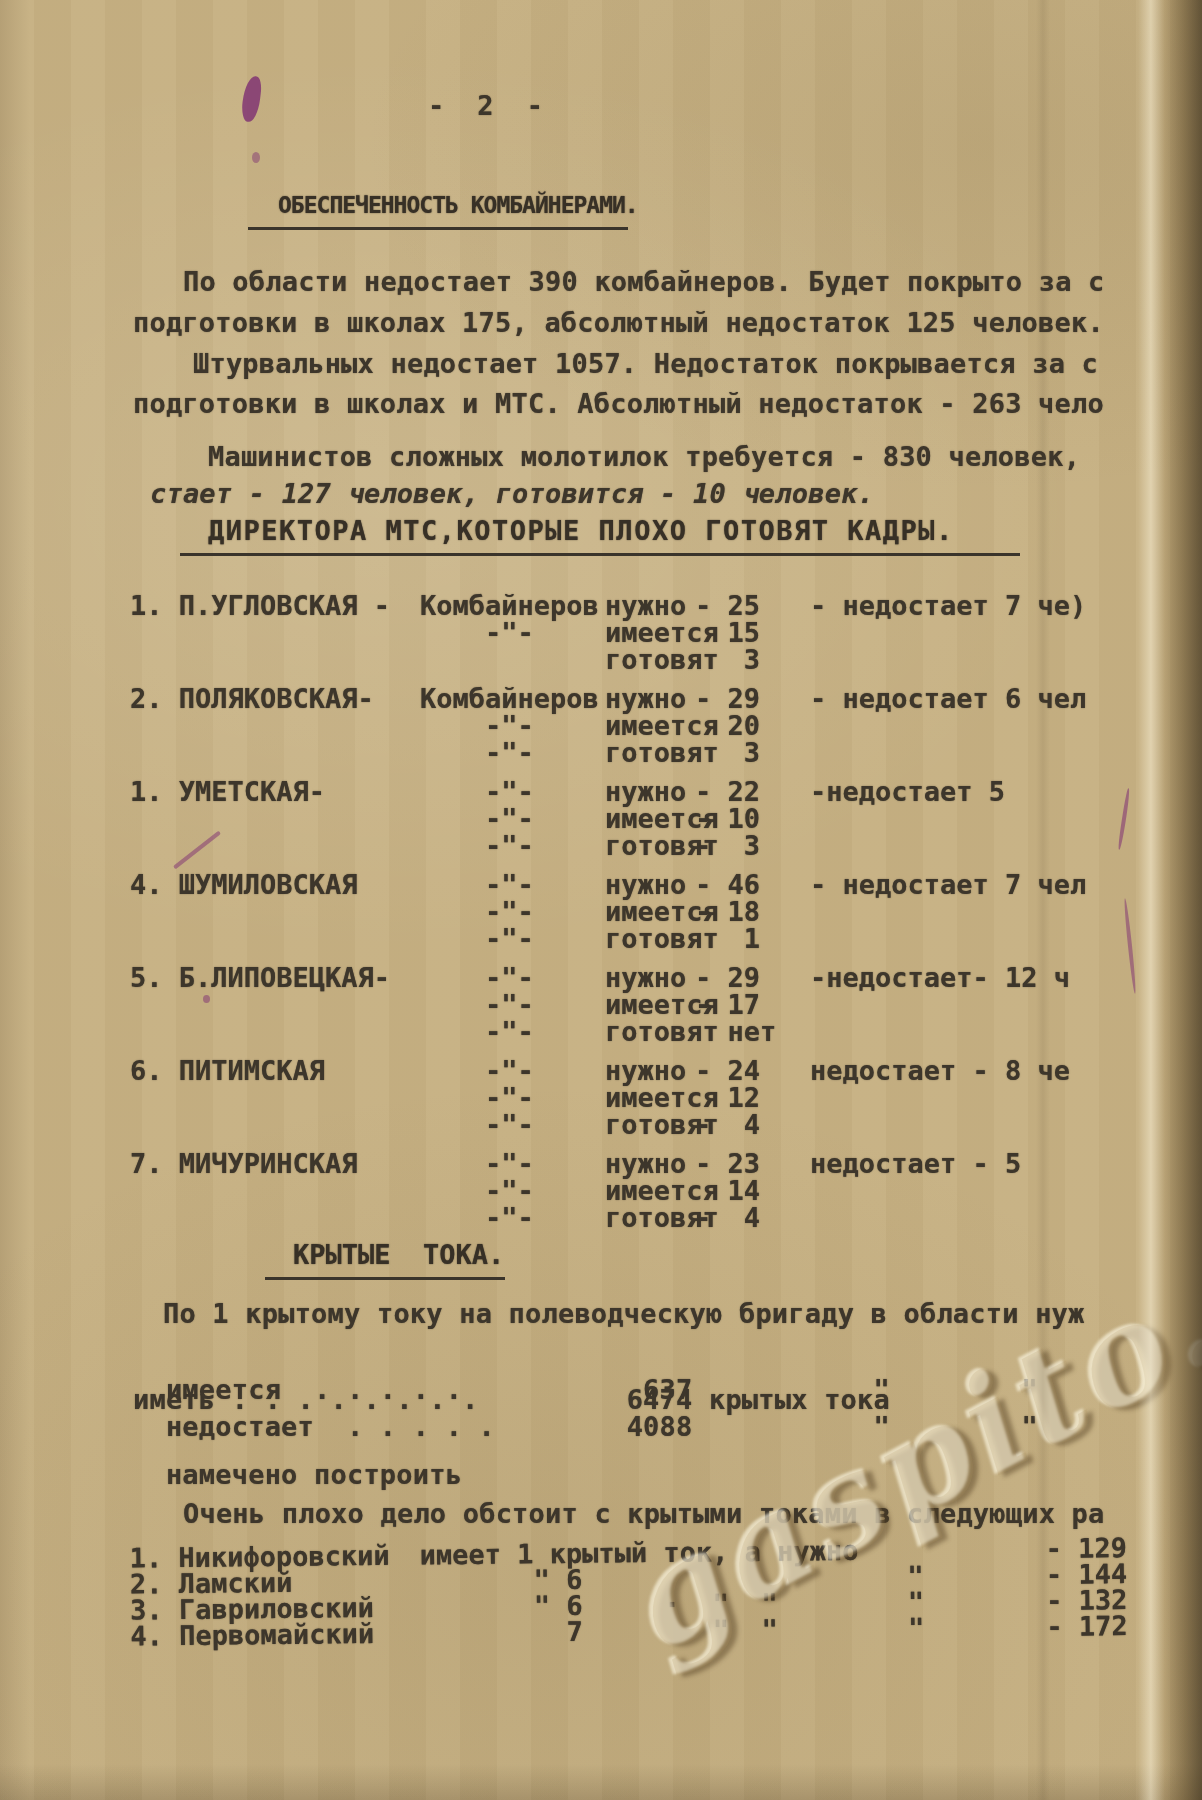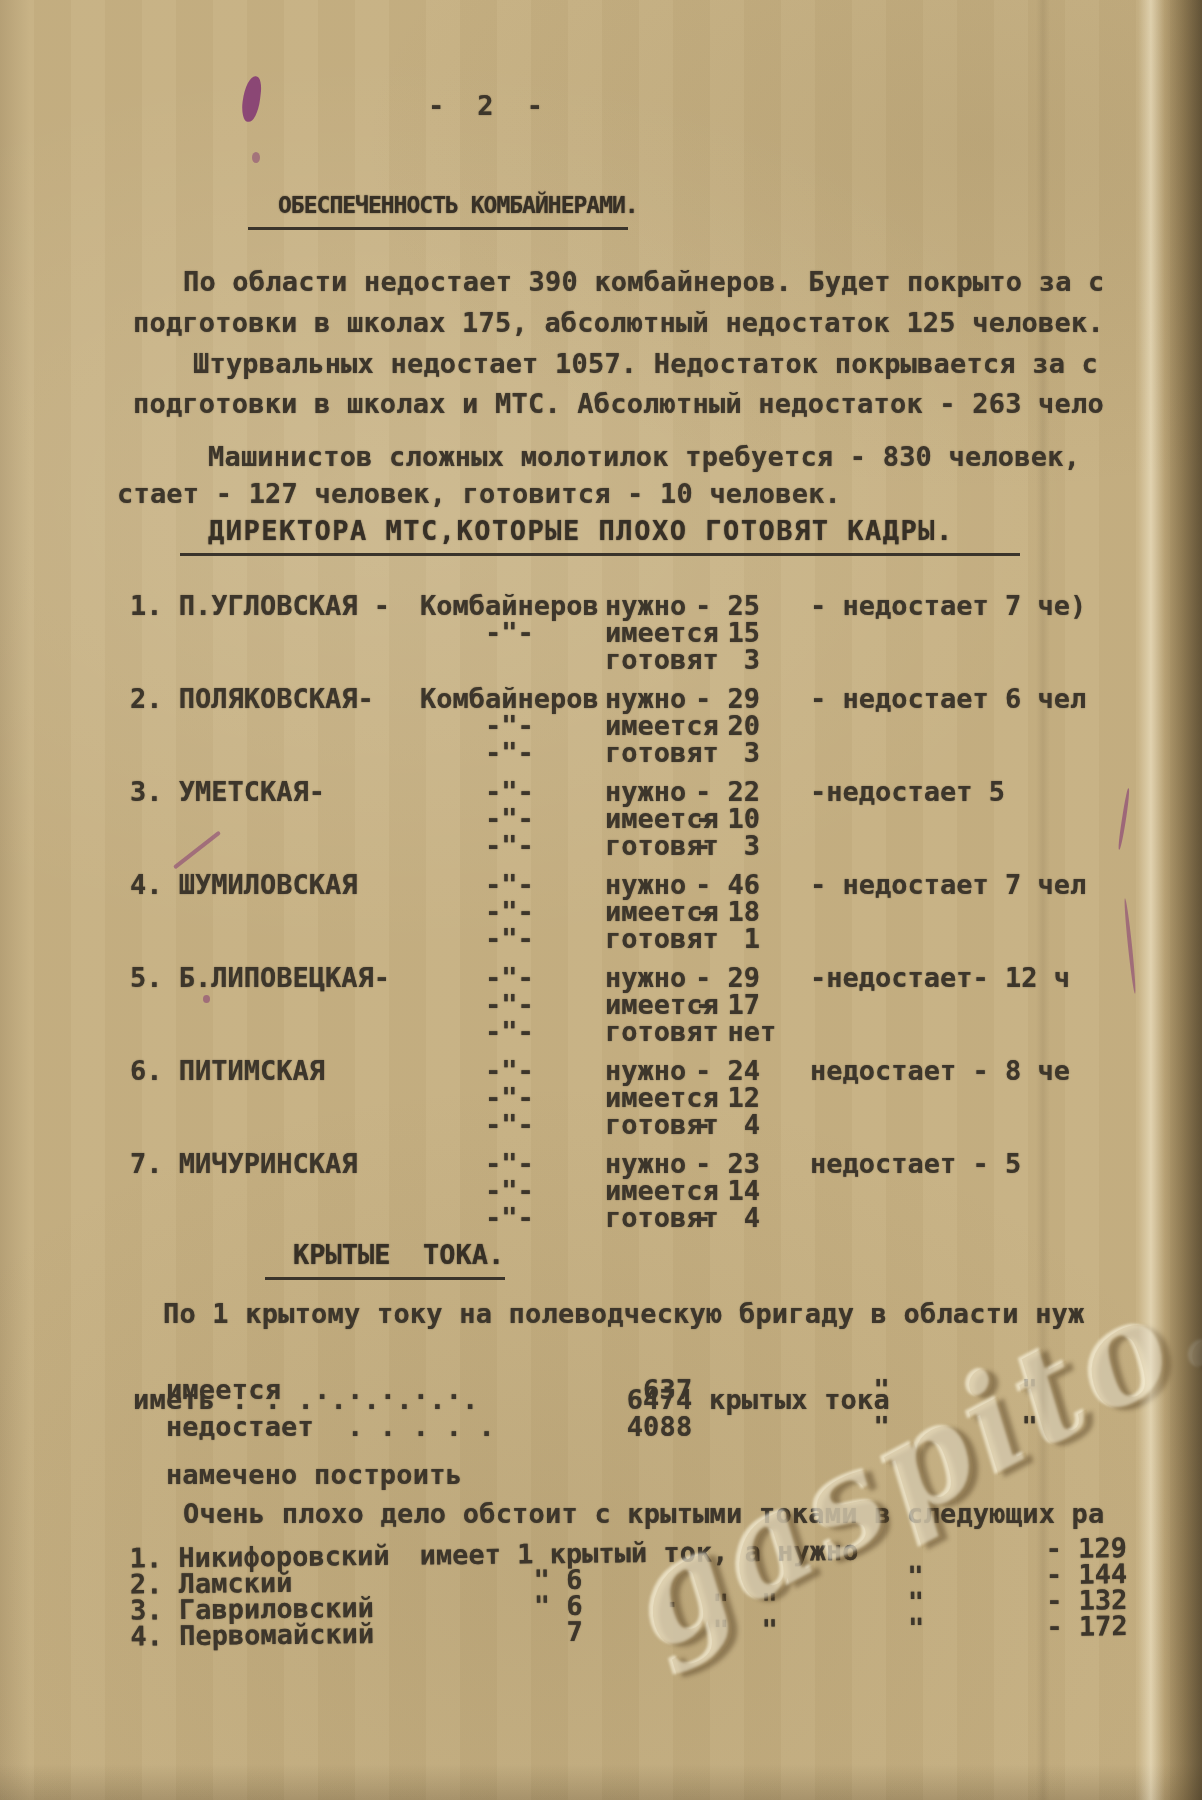--- a/index.html
+++ b/index.html
@@ -87,21 +87,21 @@
 
   <div class="line" style="left:428px;top:92px;">-  2  -</div>
 
   <div class="heading" id="h1">ОБЕСПЕЧЕННОСТЬ КОМБАЙНЕРАМИ.</div>
 
   <div class="line" style="left:183px;top:268px;">По области недостает 390 комбайнеров. Будет покрыто за с</div>
   <div class="line" style="left:133px;top:309px;">подготовки в школах 175, абсолютный недостаток 125 человек.</div>
   <div class="line" style="left:193px;top:350px;">Штурвальных недостает 1057. Недостаток покрывается за с</div>
   <div class="line" style="left:133px;top:390px;">подготовки в школах и МТС. Абсолютный недостаток - 263 чело</div>
   <div class="line" style="left:208px;top:443px;">Машинистов сложных молотилок требуется - 830 человек,</div>
-  <div class="line" style="left:117px;top:480px;">стает - 127 человек, готовится - 10 человек.</div>
+  <div class="line" style="left:150px;top:480px;font-style:italic;">стает - 127 человек, готовится - 10 человек.</div>
 
   <div class="heading" id="h2">ДИРЕКТОРА МТС,КОТОРЫЕ ПЛОХО ГОТОВЯТ КАДРЫ.</div>
 
   <div id="mts">
     <div class="entry">
       <div class="erow">
           <span class="c-name">1. П.УГЛОВСКАЯ -</span>
           <span class="c-mid">Комбайнеров</span>
           <span class="c-label">нужно</span>
           <span class="c-val">- 25</span>
@@ -140,21 +140,21 @@
       <div class="erow">
           <span class="c-name"></span>
           <span class="c-mid">    -"-</span>
           <span class="c-label">готовят</span>
           <span class="c-val">   3</span>
           <span class="c-note"></span>
         </div>
     </div>
     <div class="entry">
       <div class="erow">
-          <span class="c-name">3. УМЕТСКАЯ-</span>
+          <span class="c-name">1. УМЕТСКАЯ-</span>
           <span class="c-mid">    -"-</span>
           <span class="c-label">нужно</span>
           <span class="c-val">- 22</span>
           <span class="c-note">-недостает 5</span>
         </div>
       <div class="erow">
           <span class="c-name"></span>
           <span class="c-mid">    -"-</span>
           <span class="c-label">имеется</span>
           <span class="c-val">- 10</span>

